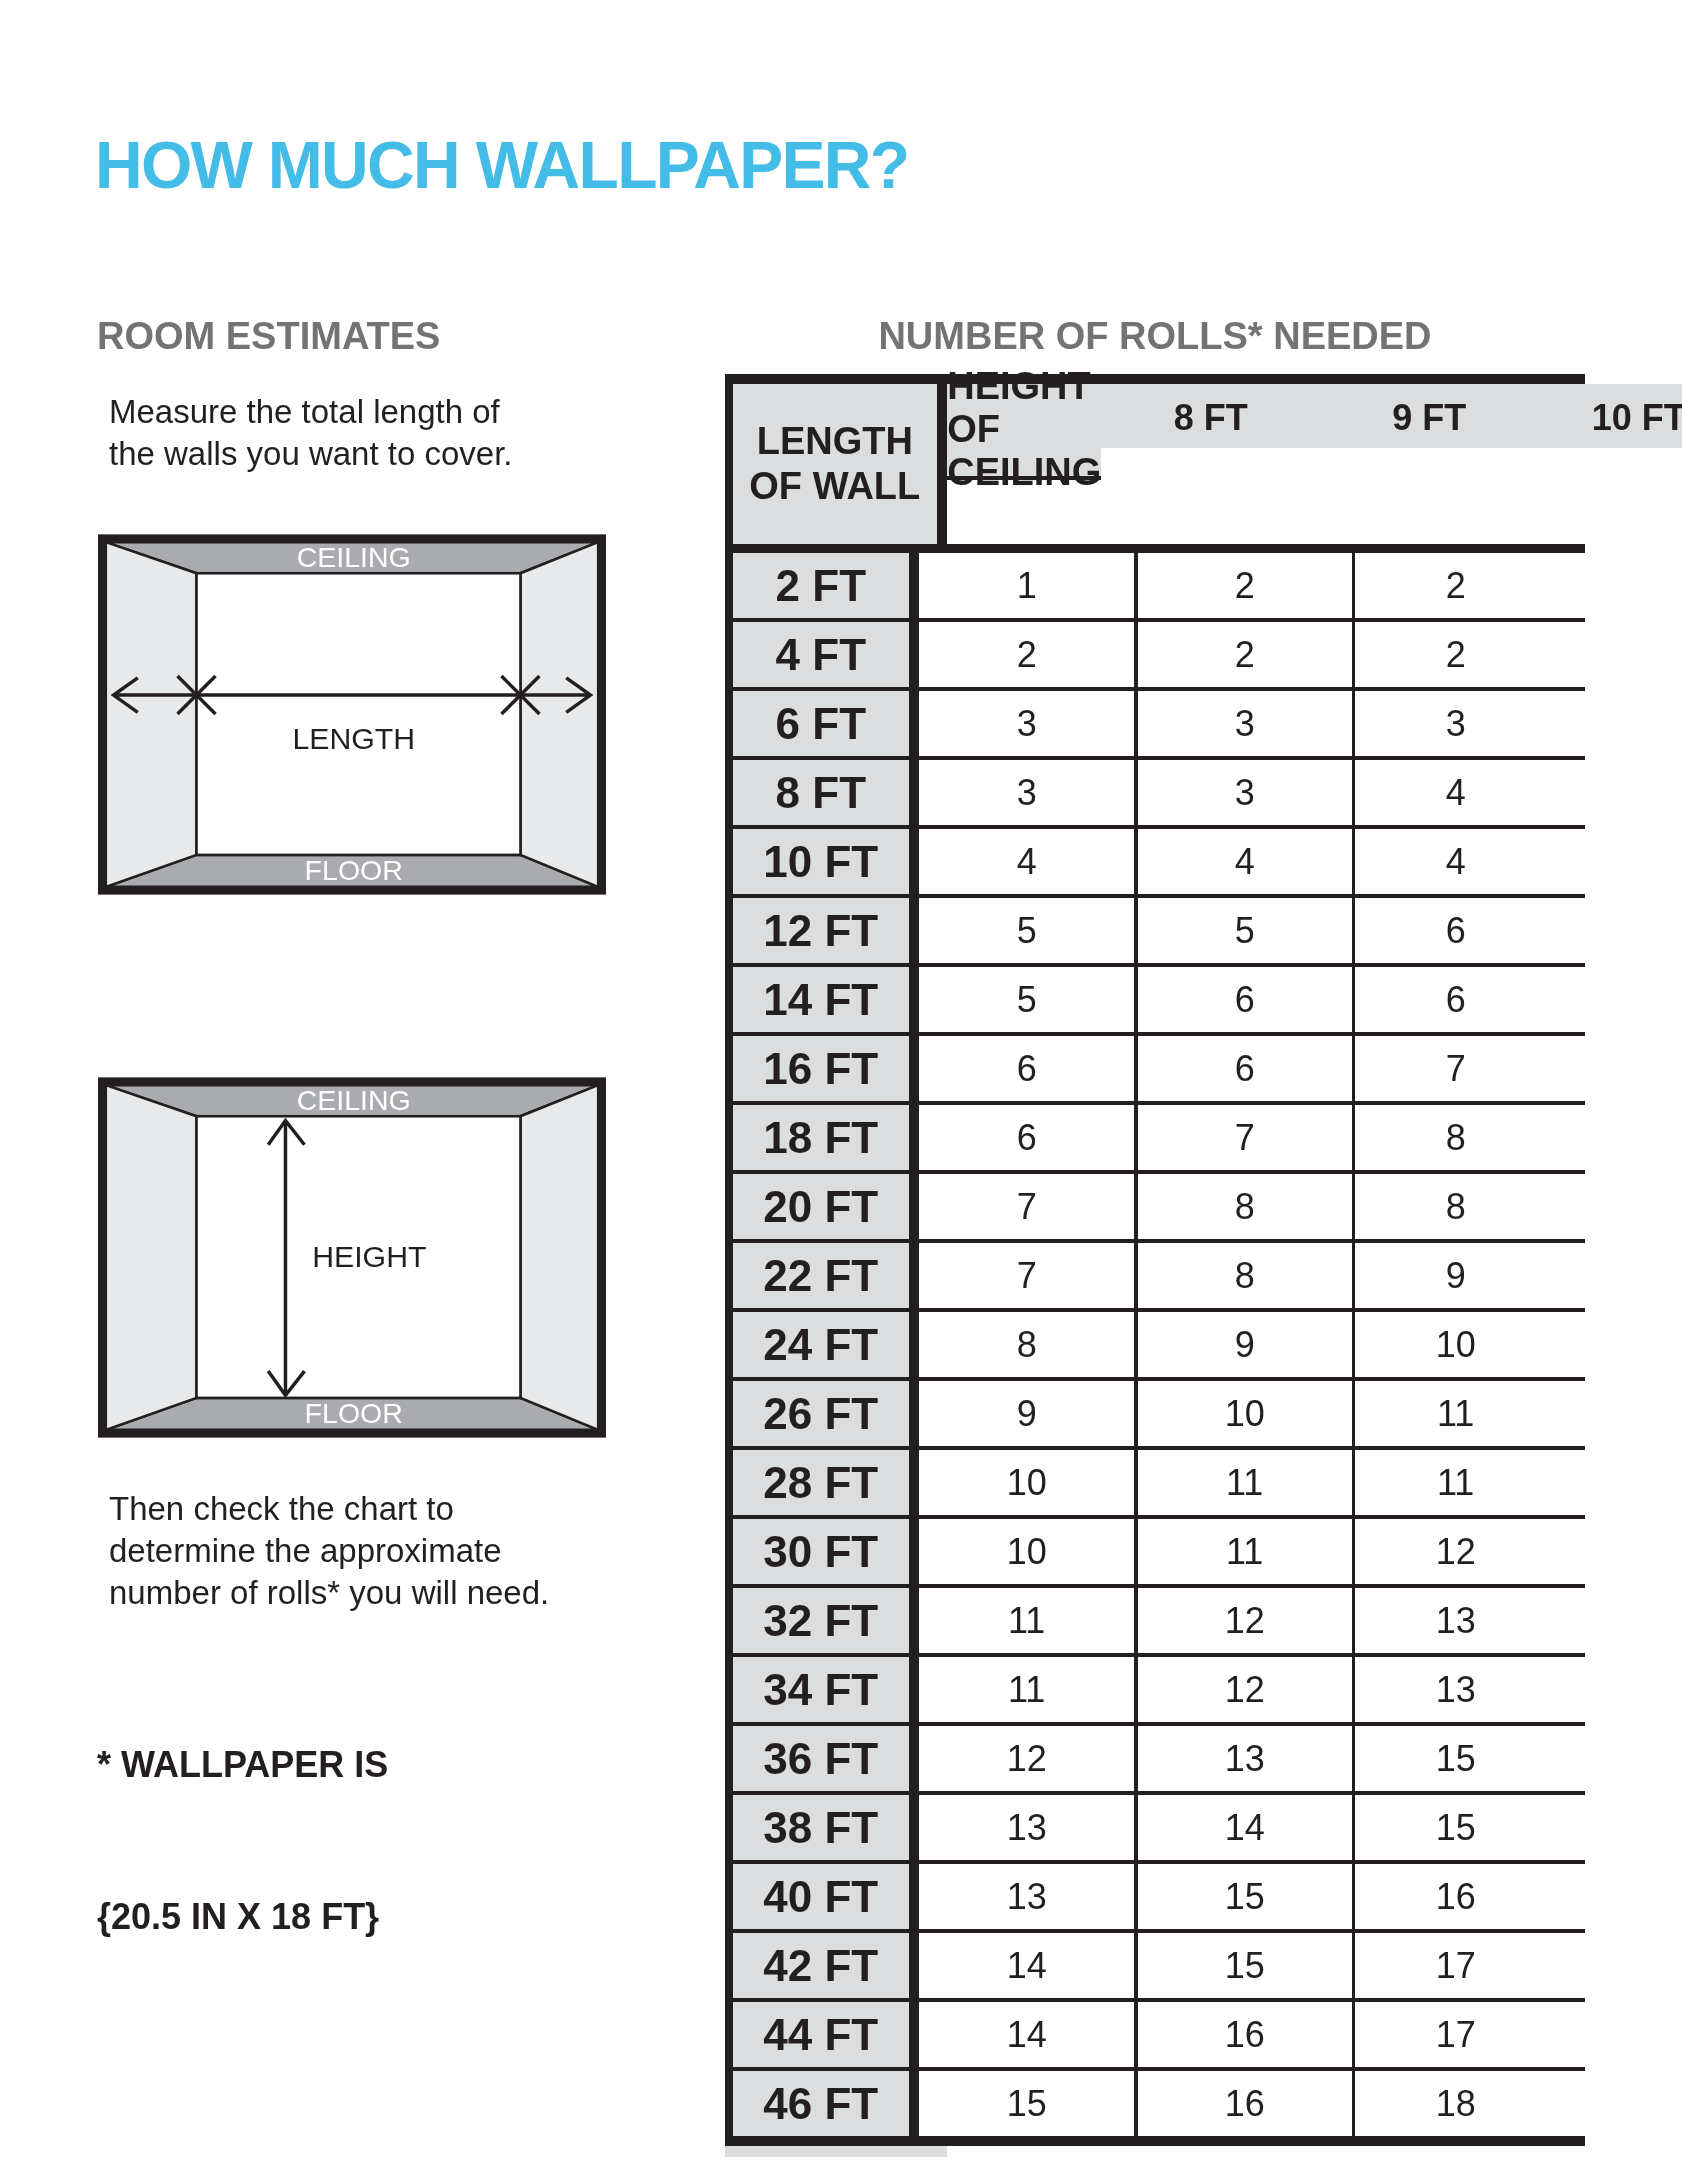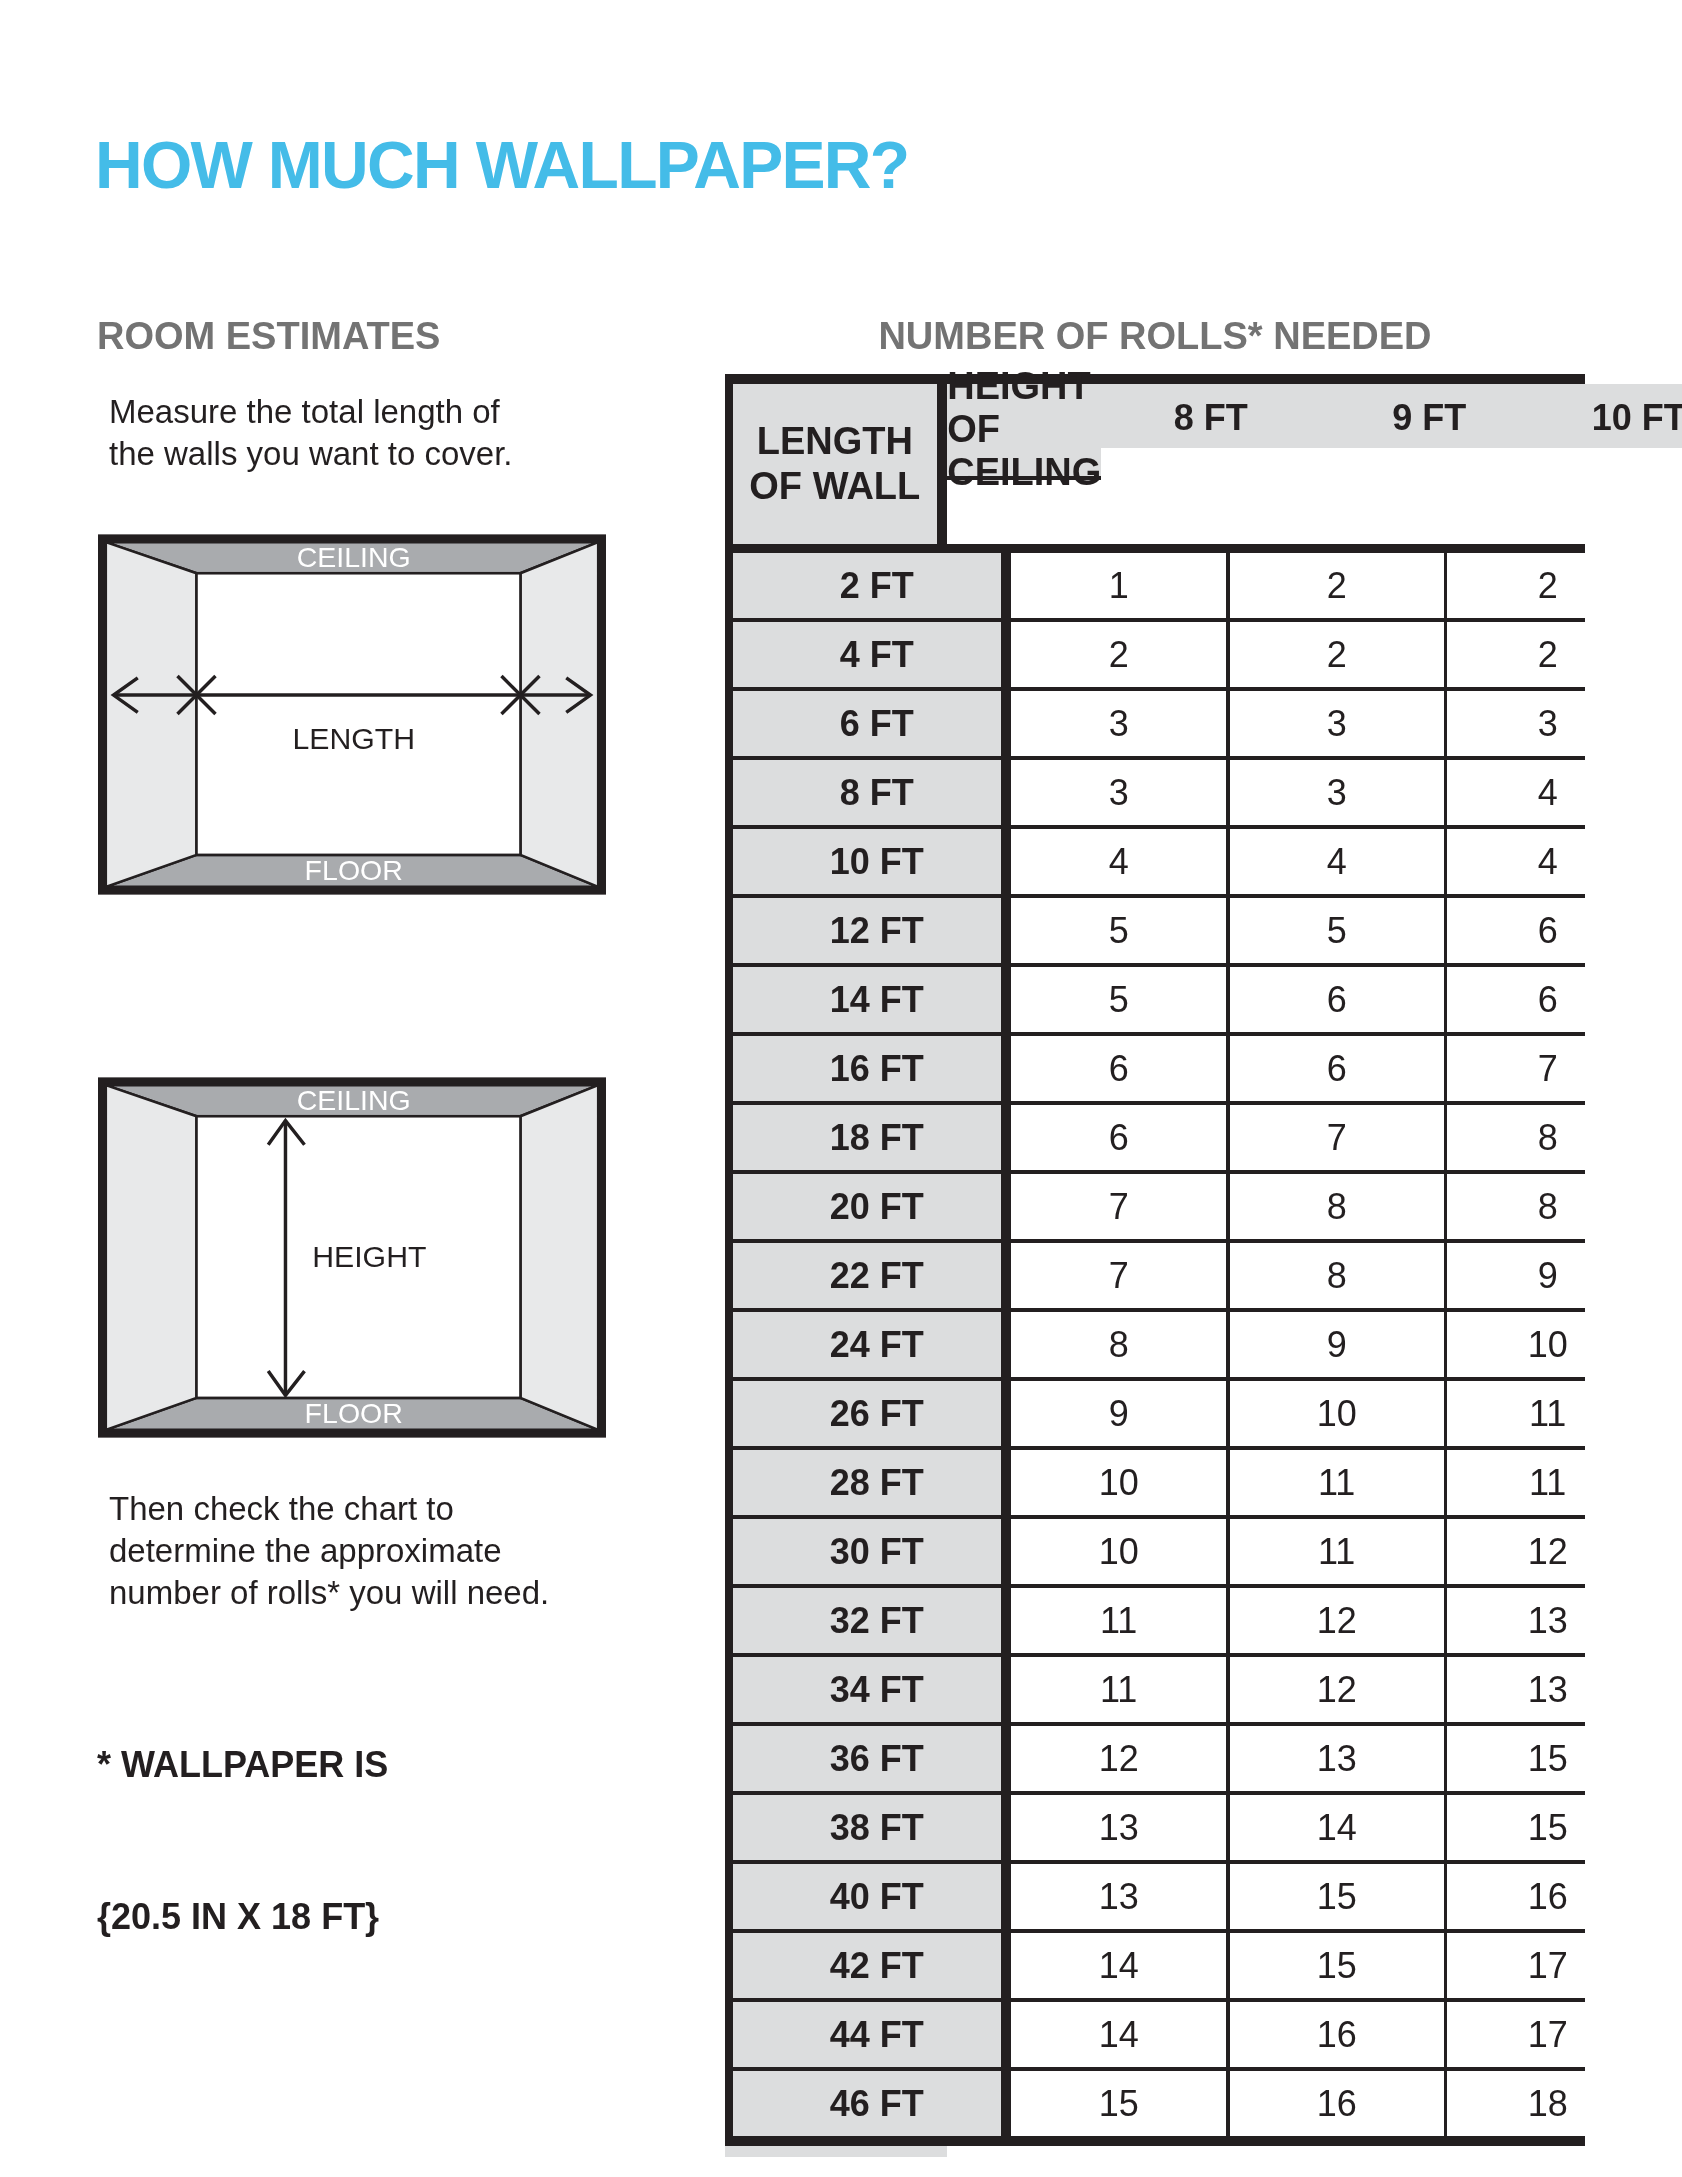--- a/index.html
+++ b/index.html
@@ -42,22 +42,22 @@
   .t-hoc{height:92px;background:#DCDDDE;border-bottom:4.3px solid #231F20;box-sizing:content-box;
          display:flex;align-items:center;justify-content:center;font-size:38px;font-weight:700;}
   .t-subs{height:64px;background:#DCDDDE;display:flex;}
   .t-sub{display:flex;align-items:center;justify-content:center;font-size:36px;font-weight:700;padding-top:5.2px;box-sizing:border-box;}
   .t-sub:nth-child(1){width:219px;}
   .t-sub:nth-child(2){width:218px;}
   .t-sub:nth-child(3){width:201px;}
   .t-hbottom{height:9.5px;background:#231F20;}
   .trow{display:flex;height:69px;box-sizing:border-box;border-bottom:4.3px solid #231F20;}
   .trow.last{height:65px;border-bottom:none;}
-  .t-label{width:248px;flex:none;background:#DCDDDE;display:flex;align-items:center;justify-content:center;
-           font-size:36px;font-weight:700;padding-left:20px;}
+  .t-label{width:176px;flex:none;background:#DCDDDE;display:flex;align-items:center;justify-content:center;
+           font-size:44px;font-weight:700;}
   .t-cell{flex:none;background:#ffffff;display:flex;align-items:center;justify-content:center;font-size:36px;}
   .t-c1{width:215px;}
   .t-c2{width:214px;}
   .t-c3{width:201px;}
   .t-sep{width:3.5px;background:#231F20;flex:none;}
   .t-botborder{height:9.5px;background:#231F20;}
   .t-stub{width:222px;height:11.2px;background:#DCDDDE;}
 </style>
 </head>
 <body>

